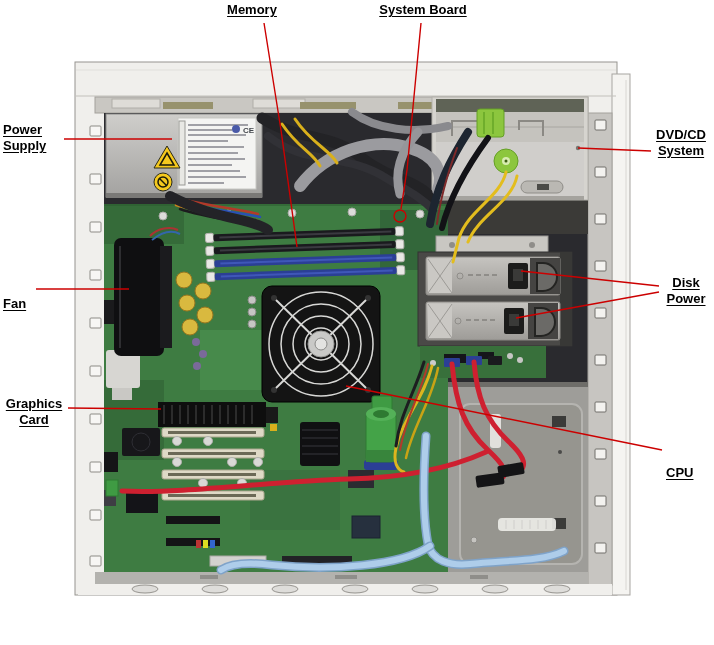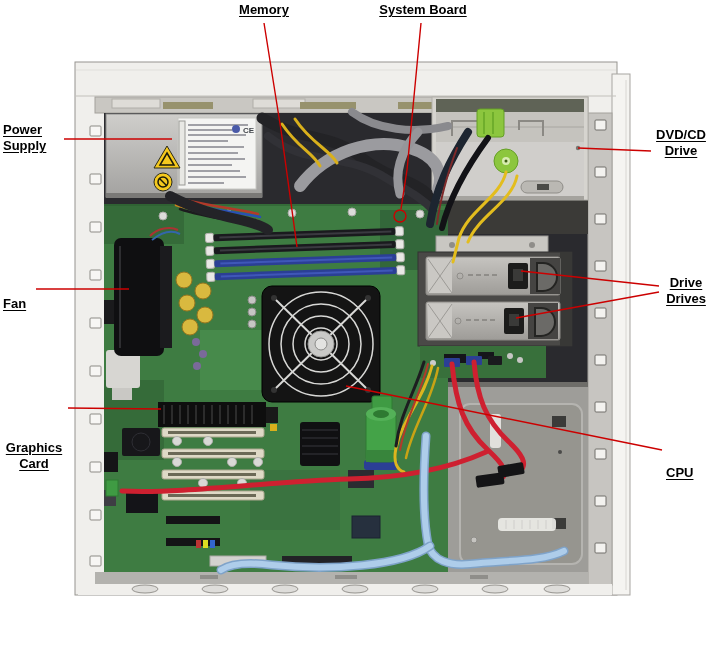--- a/index.html
+++ b/index.html
@@ -2,27 +2,27 @@
 <html><head>
 <meta charset="utf-8">
 <style>
   html,body{margin:0;padding:0;background:#fff;}
   .stage{position:relative;width:714px;height:645px;background:#ffffff;overflow:hidden;
          font-family:"Liberation Sans",sans-serif;}
   .stage svg{position:absolute;left:0;top:0;}
   svg text{font-family:"Liberation Sans",sans-serif;}
   .lbl{position:absolute;font-weight:bold;font-size:13px;line-height:16px;color:#000;
        text-decoration:underline;text-underline-offset:2px;}
-  .c-memory{left:222px;top:2px;width:84px;text-align:center;}
+  .c-memory{left:210px;top:2px;width:84px;text-align:center;}
   .c-system-board{left:360px;top:2px;width:126px;text-align:center;}
   .c-power-supply{left:3px;top:122px;width:60px;text-align:left;}
   .c-dvd{left:650px;top:127px;width:62px;text-align:center;}
   .c-fan{left:3px;top:296px;width:42px;text-align:left;}
   .c-disk{left:658px;top:275px;width:56px;text-align:center;}
-  .c-gfx{left:1px;top:396px;width:66px;text-align:center;margin-top:44px;}
+  .c-gfx{left:1px;top:396px;width:66px;text-align:center;}
   .c-cpu{left:666px;top:465px;width:46px;text-align:left;}
 </style>
 </head>
 <body>
 
 <div class="stage">
 
 <svg width="714" height="645" viewBox="0 0 714 645">
   <defs>
     <linearGradient id="psuG" x1="0" y1="0" x2="0" y2="1">
@@ -435,19 +435,19 @@
     <line x1="659" y1="286" x2="521" y2="271"></line>
     <line x1="659" y1="292" x2="516" y2="318"></line>
     <line x1="68" y1="408" x2="161" y2="409"></line>
     <line x1="662" y1="450" x2="346" y2="386"></line>
   </g>
 </svg>
 
 <div class="lbl c-memory">Memory</div>
 <div class="lbl c-power-supply">Power Supply</div>
 <div class="lbl c-system-board">System Board</div>
-<div class="lbl c-dvd">DVD/CD Drive</div>
+<div class="lbl c-dvd">DVD/CD System</div>
 <div class="lbl c-fan">Fan</div>
-<div class="lbl c-disk">Drive Drives</div>
+<div class="lbl c-disk">Disk Power</div>
 <div class="lbl c-gfx">Graphics Card</div>
 <div class="lbl c-cpu">CPU</div>
 
 </div>
 
 </body></html>

